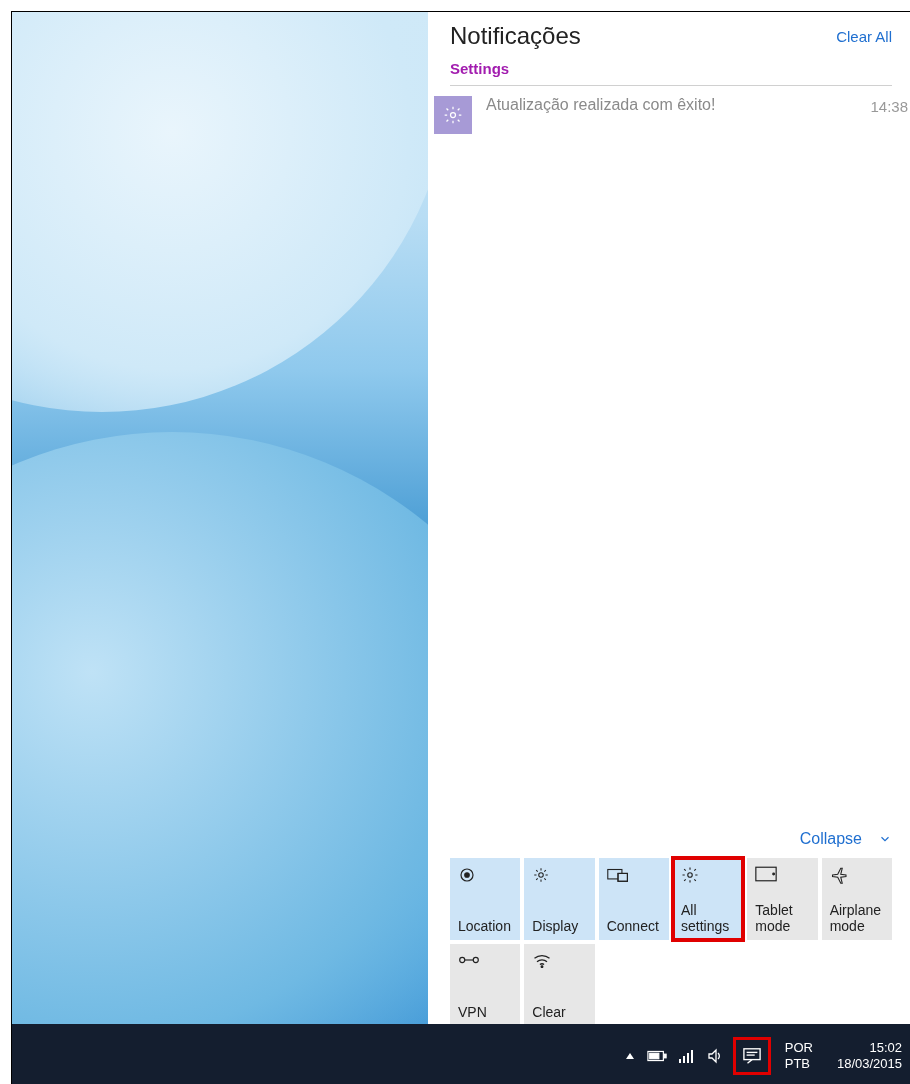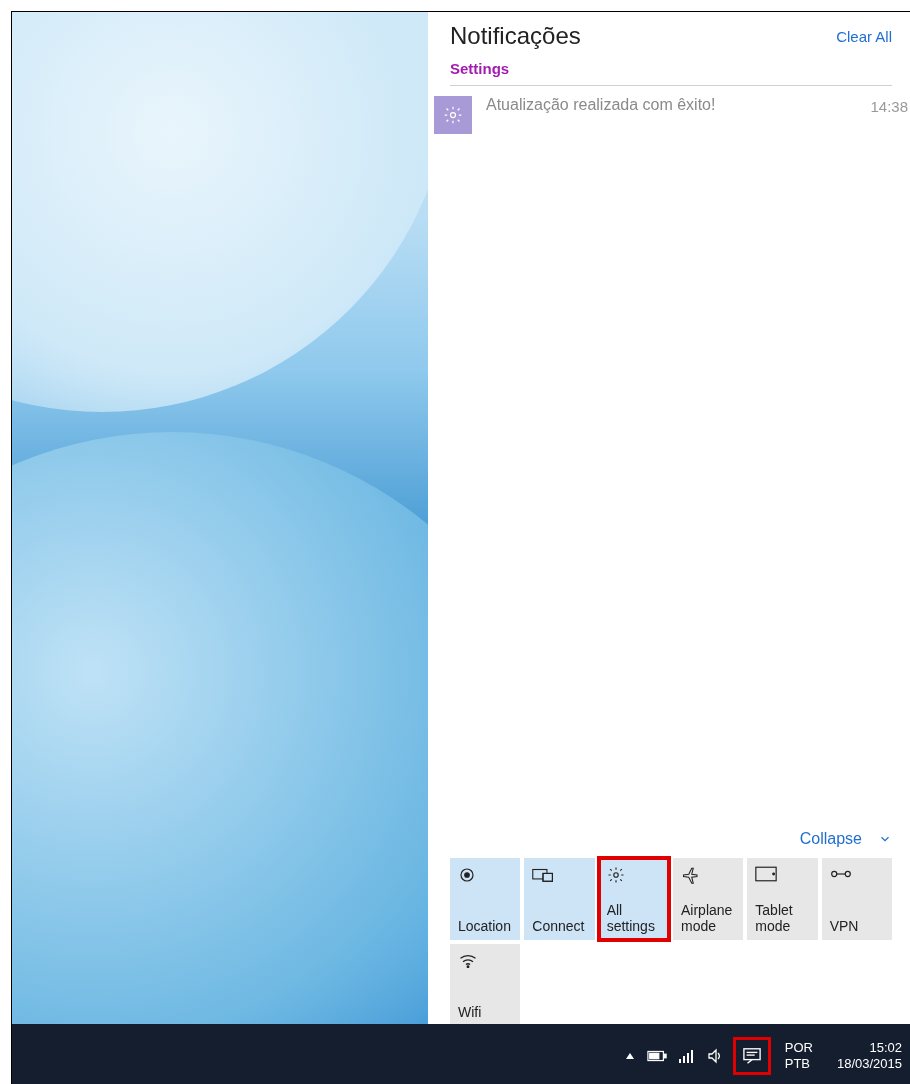--- a/index.html
+++ b/index.html
@@ -73,63 +73,70 @@
 
     <div class="tiles">
       <div class="tile">
         <svg class="ic" width="18" height="18" viewBox="0 0 24 24" fill="none" stroke="#222" stroke-width="1.6">
             <circle cx="12" cy="12" r="8"></circle>
             <circle cx="12" cy="12" r="3" fill="#222"></circle>
           </svg>
         <span>Location</span>
       </div>
       <div class="tile">
+        <svg class="ic" width="18" height="18" viewBox="0 0 24 24" fill="none" stroke="#222" stroke-width="1.4">
+            <circle cx="12" cy="12" r="3"></circle>
+            <path d="M12 3v3M12 18v3M3 12h3M18 12h3M5.6 5.6l2 2M16.4 16.4l2 2M5.6 18.4l2-2M16.4 7.6l2-2"></path>
+          </svg>
+        <span>Display</span>
+      </div>
+      <div class="tile">
         <svg class="ic" width="22" height="18" viewBox="0 0 28 20" fill="none" stroke="#222" stroke-width="1.4">
             <rect x="1" y="3" width="18" height="12"></rect>
             <rect x="14" y="8" width="12" height="10" fill="#cde4f7"></rect>
             <rect x="14" y="8" width="12" height="10"></rect>
           </svg>
         <span>Connect</span>
       </div>
       <div class="tile tile-highlight">
         <svg class="ic" width="18" height="18" viewBox="0 0 24 24" fill="none" stroke="#222" stroke-width="1.5">
             <circle cx="12" cy="12" r="3"></circle>
             <path d="M12 2v3M12 19v3M4.2 4.2l2.1 2.1M17.7 17.7l2.1 2.1M2 12h3M19 12h3M4.2 19.8l2.1-2.1M17.7 6.3l2.1-2.1"></path>
           </svg>
         <span>All settings</span>
       </div>
       <div class="tile off">
-        <svg class="ic" width="20" height="18" viewBox="0 0 24 24" fill="none" stroke="#222" stroke-width="1.4">
-            <path d="M2 12l7-1 4-8h2l-2 8 7 1v2l-7 1 2 8h-2l-4-8-7-1z"></path>
-          </svg>
-        <span>Airplane mode</span>
-      </div>
-      <div class="tile off">
         <svg class="ic" width="22" height="16" viewBox="0 0 26 18" fill="none" stroke="#222" stroke-width="1.4">
             <rect x="1" y="1" width="24" height="16"></rect>
             <circle cx="22" cy="9" r="1" fill="#222"></circle>
           </svg>
         <span>Tablet mode</span>
+      </div>
+      <div class="tile off">
+        <svg class="ic" width="20" height="18" viewBox="0 0 24 24" fill="none" stroke="#222" stroke-width="1.4">
+            <path d="M2 12l7-1 4-8h2l-2 8 7 1v2l-7 1 2 8h-2l-4-8-7-1z"></path>
+          </svg>
+        <span>Airplane mode</span>
       </div>
       <div class="tile off">
         <svg class="ic" width="22" height="16" viewBox="0 0 26 16" fill="none" stroke="#222" stroke-width="1.4">
             <circle cx="5" cy="8" r="3"></circle>
             <circle cx="21" cy="8" r="3"></circle>
             <path d="M8 8h10"></path>
           </svg>
         <span>VPN</span>
       </div>
       <div class="tile off">
         <svg class="ic" width="20" height="16" viewBox="0 0 24 18" fill="none" stroke="#222" stroke-width="1.5">
             <path d="M3 7a14 14 0 0 1 18 0"></path>
             <path d="M6 11a9 9 0 0 1 12 0"></path>
             <path d="M9.5 14.5a4 4 0 0 1 5 0"></path>
             <circle cx="12" cy="17" r="1" fill="#222"></circle>
           </svg>
-        <span>Wifi</span>
+        <span>Clear</span>
       </div>
     </div>
   </div>
 
   <div class="taskbar">
     <div class="tray">
       <div class="ti">
         <svg width="10" height="10" viewBox="0 0 10 10">
             <polygon points="5,2 9,8 1,8" fill="#fff"></polygon>
           </svg>

